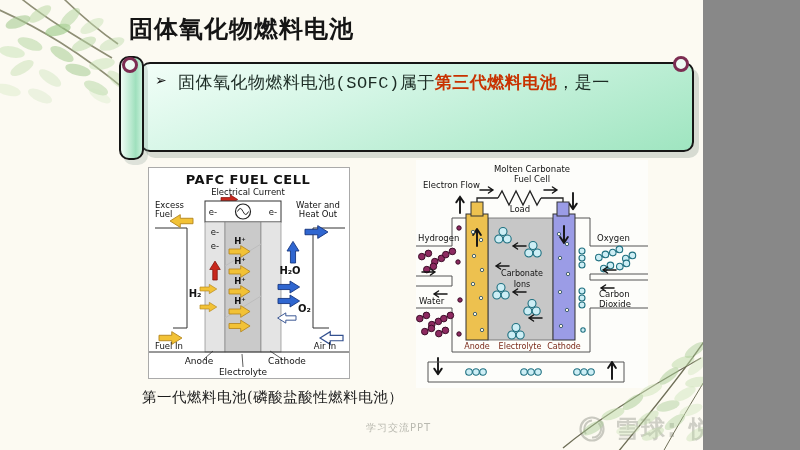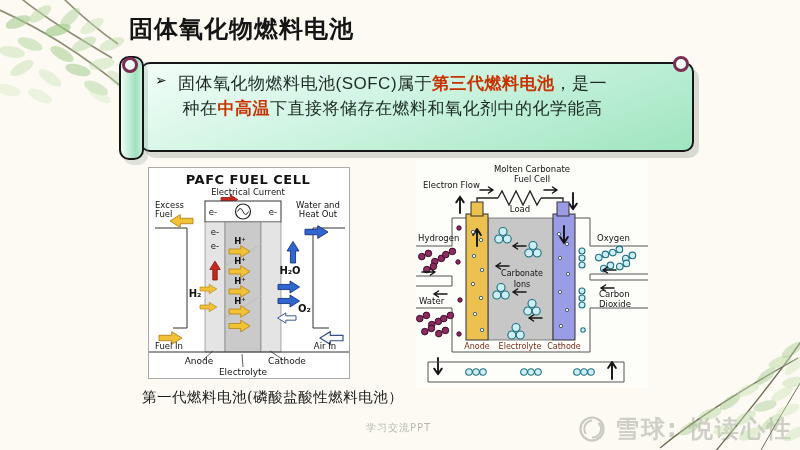--- a/index.html
+++ b/index.html
@@ -1,38 +1,38 @@
 <!DOCTYPE html>
 <html><head>
 <meta charset="utf-8">
 <style>
   html,body{margin:0;padding:0;background:#888;}
-  .slide{position:relative;width:800px;height:450px;background:#fcfaf2;overflow:hidden;
+  .slide{position:relative;width:703px;height:450px;background:#fcfaf2;overflow:hidden;
          font-family:"DejaVu Sans",sans-serif;}
   .leaves{position:absolute;pointer-events:none;}
   .leaves.tl{left:0;top:0;z-index:1;}
   .leaves.br{right:0;bottom:0;z-index:4;}
   .slide-title{position:absolute;left:129px;top:13px;z-index:2;
     font-family:"DejaVu Serif","DejaVu Sans",serif;font-size:24px;font-weight:bold;
     color:#151515;letter-spacing:1px;white-space:nowrap;}
   .callout{position:absolute;left:140px;top:62px;width:550px;height:86px;z-index:2;
     border:2px solid #161616;border-radius:10px;
     background:linear-gradient(160deg,#f2fef8 0%,#d2f5e4 40%,#9fe5c0 100%);
     box-shadow:5px 6px 0 rgba(120,140,130,.28);}
   .roll{position:absolute;left:119px;top:56px;width:21px;height:100px;z-index:3;
     border:2px solid #161616;border-radius:10px;
     background:linear-gradient(90deg,#f0fdf6,#9fe0bd 70%,#c8f0da);
     box-shadow:4px 5px 0 rgba(120,140,130,.22);}
   .curl{position:absolute;width:10px;height:10px;border:3px solid #7c2d52;border-radius:50%;
     background:#eefaf3;z-index:4;}
   .curl.tl{left:122px;top:57px;}
   .curl.tr{left:673px;top:56px;}
   .callout-text{position:absolute;left:36px;top:7px;
-    font-family:Liberation Sans, sans-serif;font-size:17px;line-height:25px;
-    color:#1c2b24;white-space:nowrap;letter-spacing:.5px;text-align:center;}
+    font-family:Liberation Mono, monospace;font-size:17px;line-height:25px;
+    color:#1c2b24;white-space:nowrap;letter-spacing:.5px;}
   .bullet{position:absolute;left:13px;top:8px;font-size:14px;color:#131313;}
   .hl{color:#c83200;font-weight:bold;}
   .figure{position:absolute;z-index:2;}
   .caption{position:absolute;top:388px;z-index:2;font-family:"DejaVu Serif","DejaVu Sans",serif;
     font-size:14.5px;letter-spacing:.5px;white-space:nowrap;}
   .caption.left{left:142px;color:#1c1c1c;}
   .caption.right{left:428px;color:#5a3424;}
   .wm-small{position:absolute;left:366px;top:421px;z-index:2;font-size:10px;color:#b9b9b0;letter-spacing:1px;}
   .brand{position:absolute;left:577px;top:413px;z-index:3;display:flex;align-items:center;gap:8px;}
   .brand-text{font-size:24px;font-weight:bold;color:#cfcfc6;letter-spacing:2px;white-space:nowrap;}
@@ -122,21 +122,20 @@
 
   <div class="slide-title">固体氧化物燃料电池</div>
 
   <div class="roll"></div>
   <div class="curl tl"></div>
   <div class="curl tr"></div>
   <div class="callout">
     <span class="bullet">➢</span>
     <div class="callout-text">
       <div><span>固体氧化物燃料电池(SOFC)属于</span><span class="hl">第三代燃料电池</span><span>，是一</span></div>
-      <div><span>种在</span><span class="hl">中高温</span><span>下直接将储存在燃料和氧化剂中的化学能高</span></div>
     </div>
   </div>
 
   <svg class="figure" style="left:147px;top:166px" width="204" height="214" viewBox="0 0 204 214">
     <rect x="1.5" y="1.5" width="201" height="211" fill="#ffffff" stroke="#aaaaaa" stroke-width="1"></rect>
     <text class="t13b" x="101" y="18" text-anchor="middle">PAFC FUEL CELL</text>
     <text class="t85" x="101" y="29" text-anchor="middle">Electrical Current</text>
     <use href="#barr" transform="translate(74,33.5) scale(0.62)" class="arr-red"></use>
     <rect x="58" y="35" width="76" height="21" fill="#ffffff" stroke="#333333" stroke-width="1"></rect>
     <text class="t85" x="66" y="49" text-anchor="middle">e-</text>

